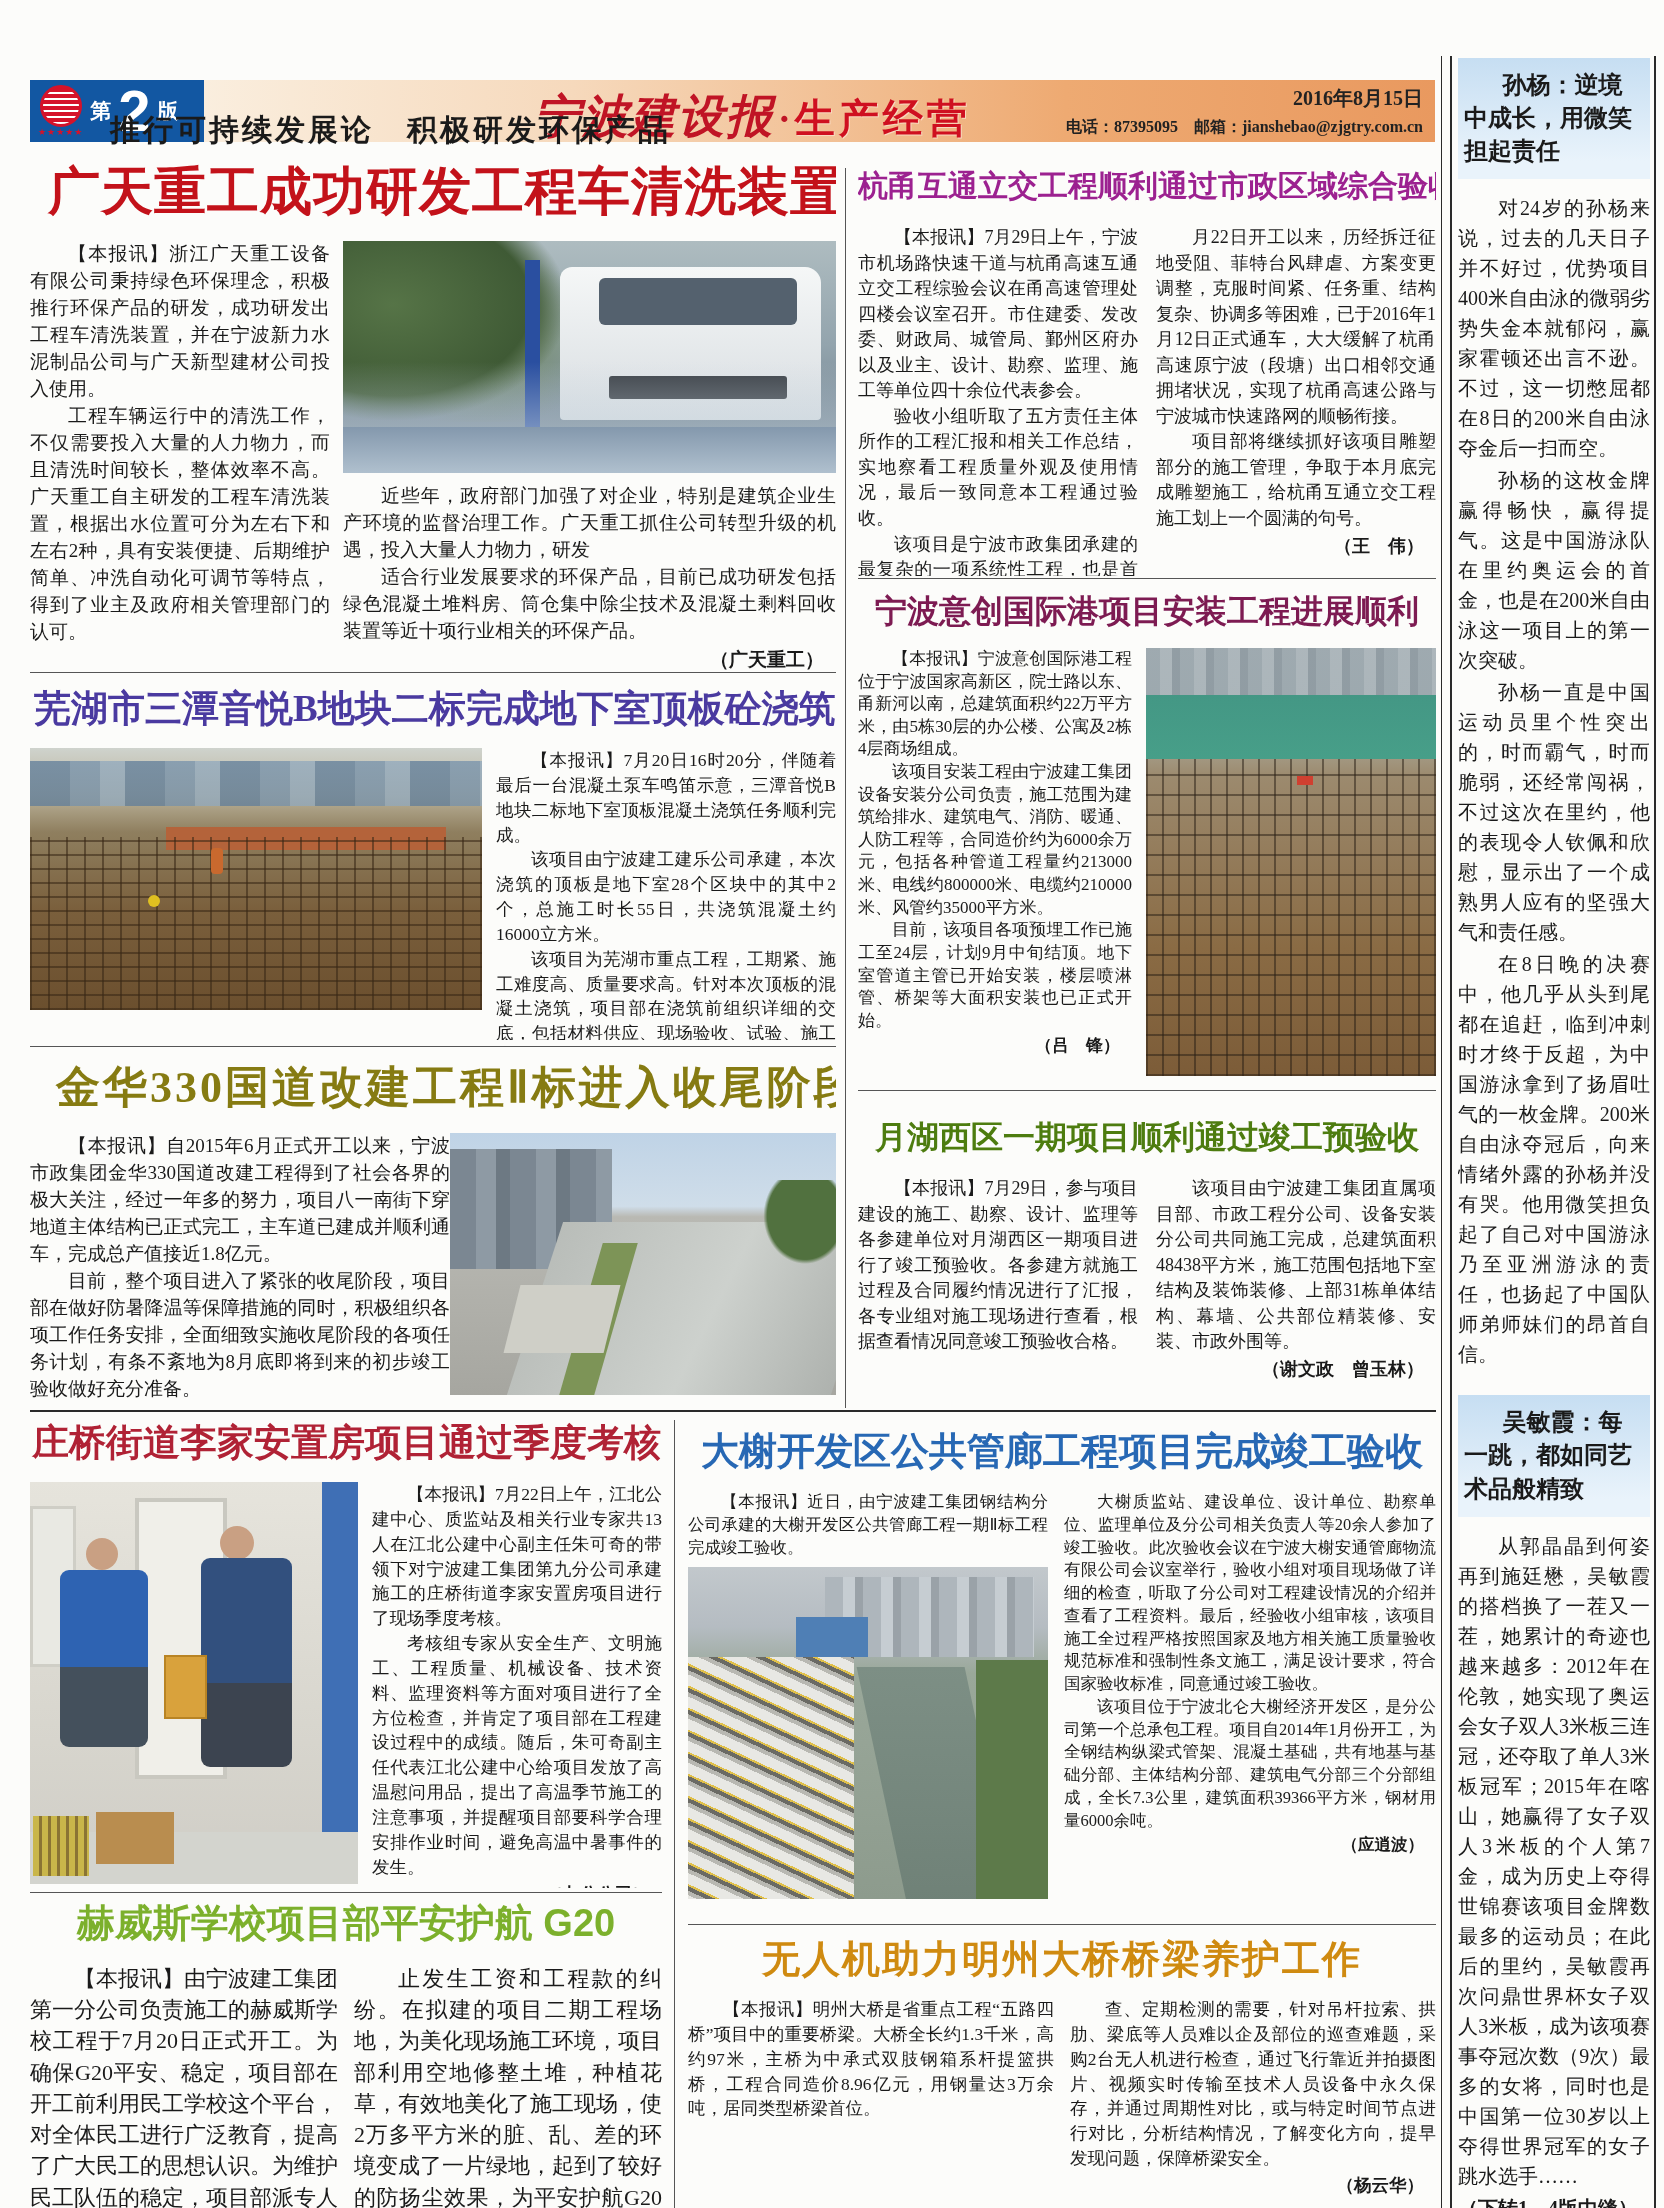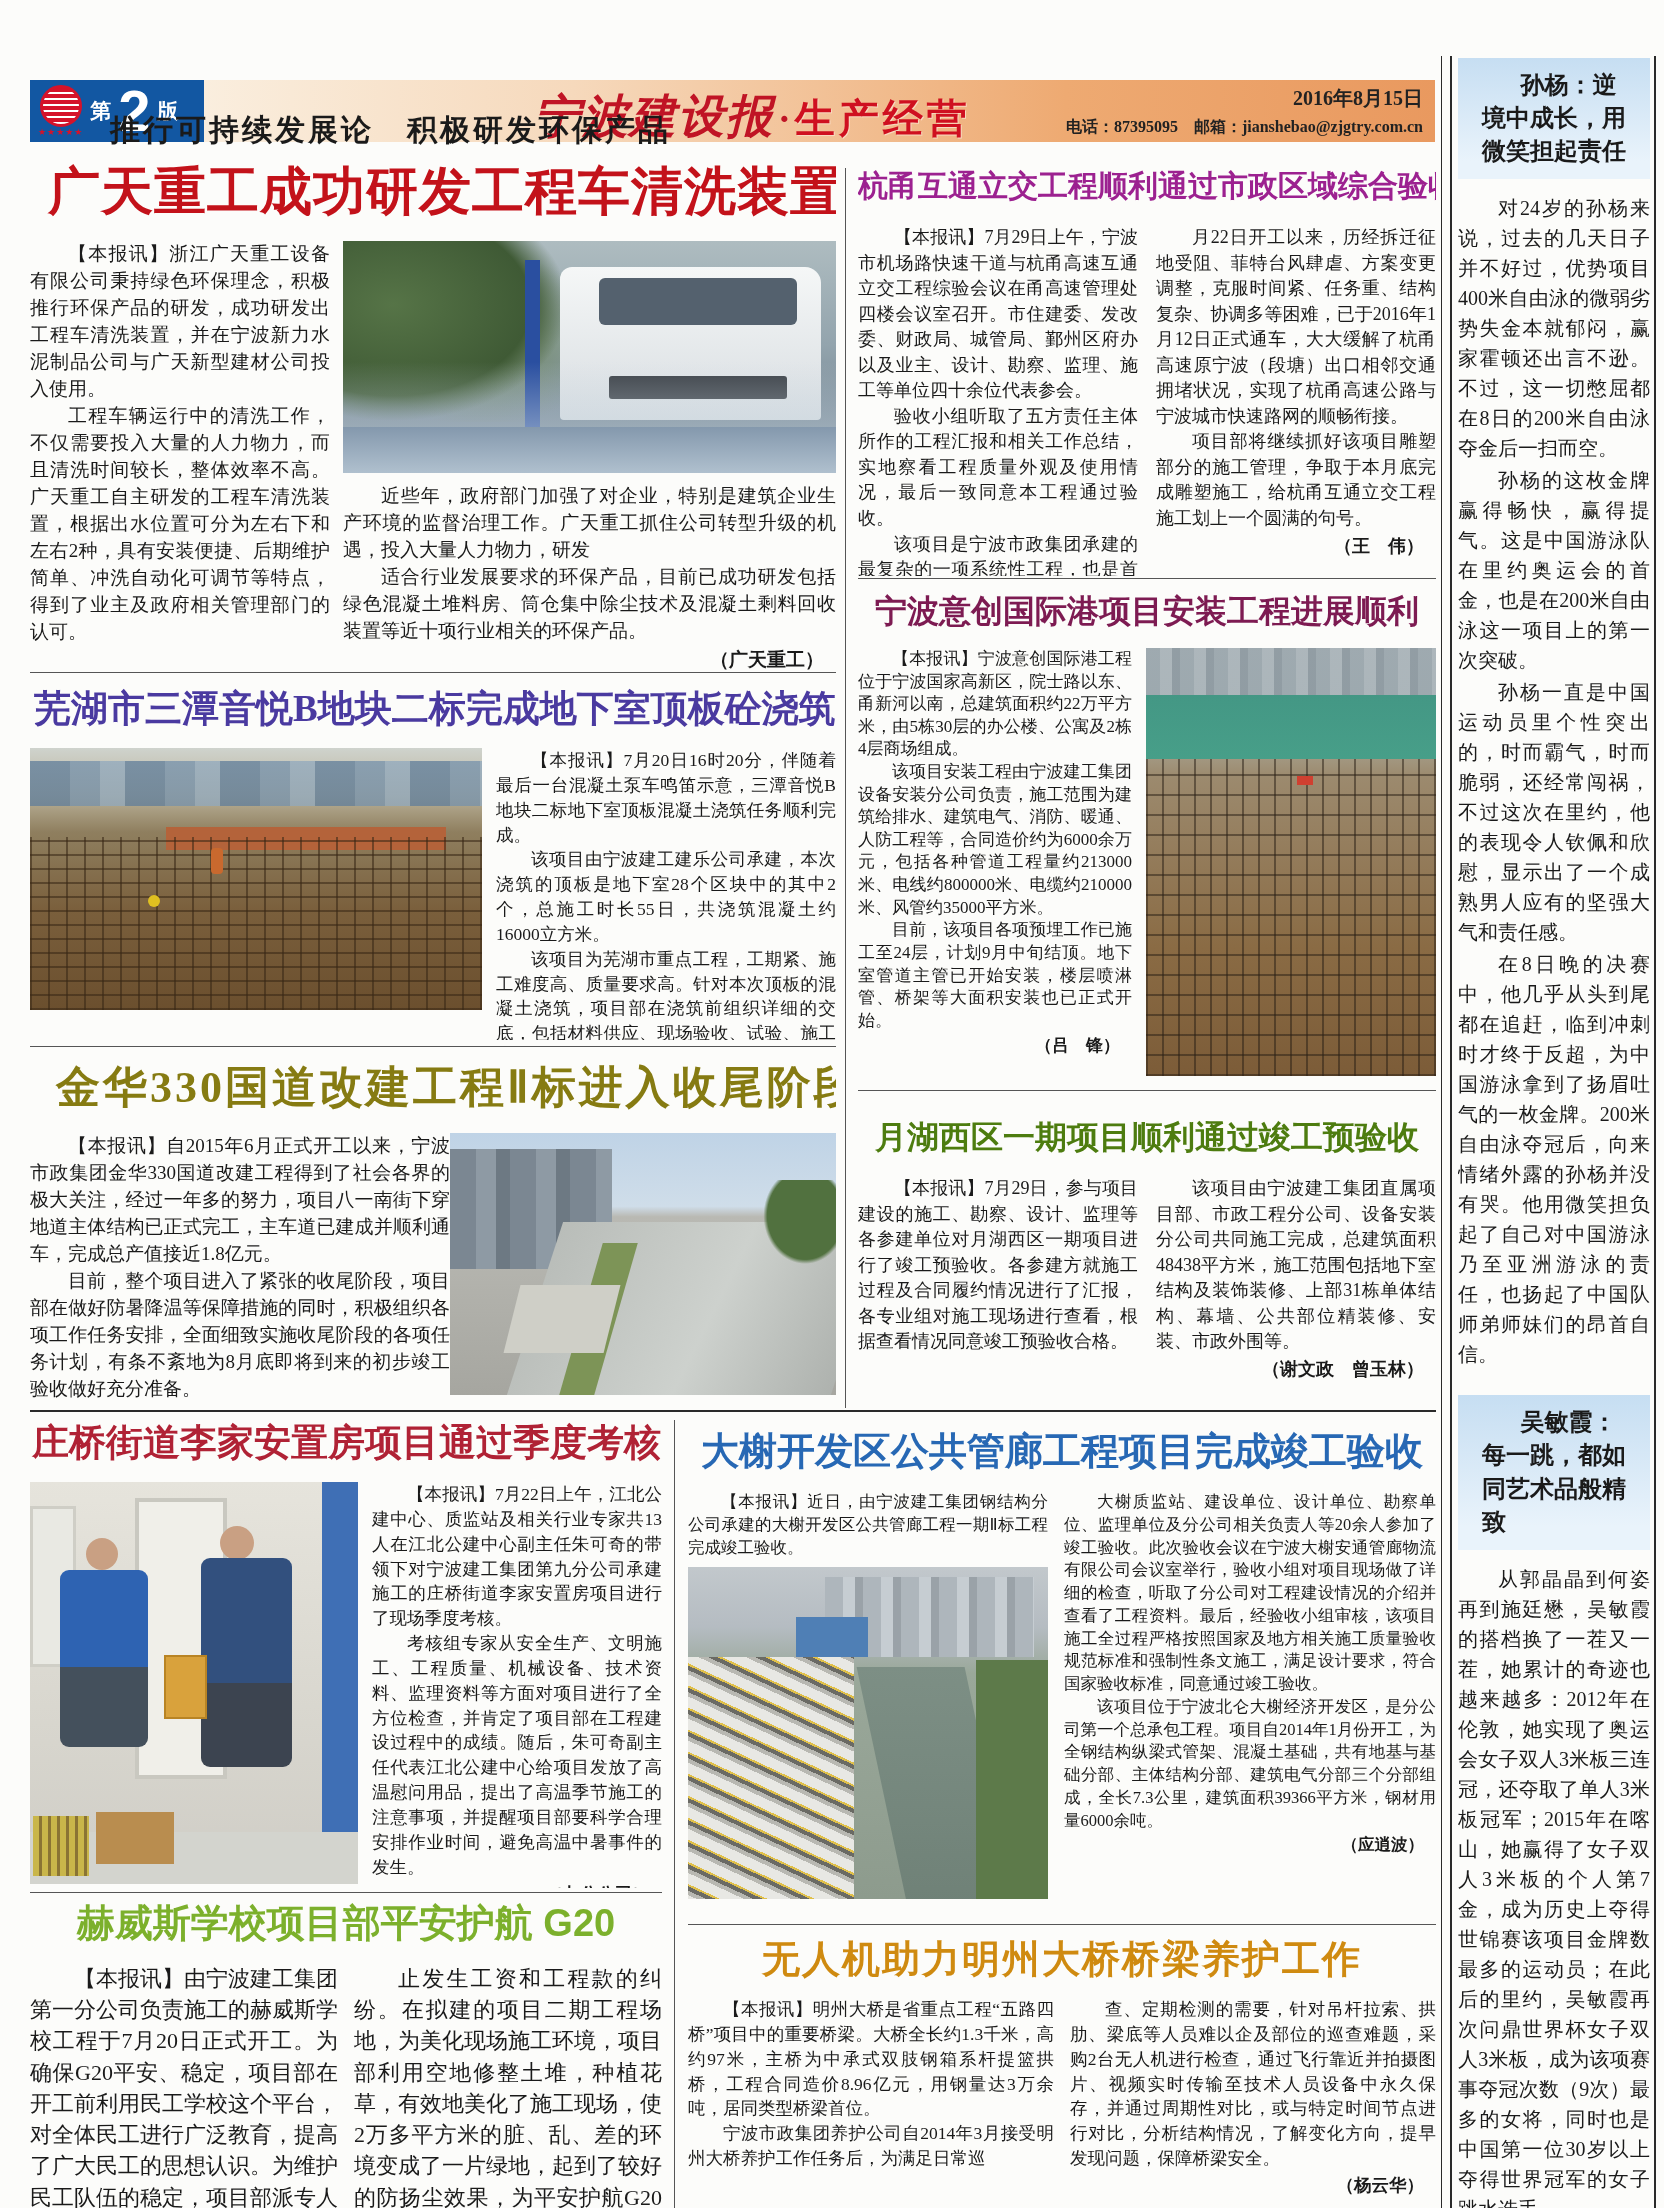--- a/index.html
+++ b/index.html
@@ -99,21 +99,21 @@
   #a9 .bt{line-height:1.38;}
   #p6{position:relative;width:100%;height:332px;margin-top:8px;background:linear-gradient(180deg,#c2c8cc 0%,#b5bcc2 18%,#9aa89a 32%,#8d9b8d 100%);}
 
   
   #a10{left:688px;top:1934px;width:748px;height:274px;}
   #a10 .t{font-size:38px;color:#cf8a10;text-align:center;letter-spacing:2px;}
   #a10 .cols{gap:16px;margin-top:12px;font-size:17.5px;}
 
   
   #sidebar{position:absolute;left:1458px;top:58px;width:192px;height:2150px;overflow:hidden;}
-  .sb-titlebox{background:linear-gradient(180deg,#c6def2 0%,#e9f3fb 85%);padding:10px 24px 12px;
+  .sb-titlebox{background:linear-gradient(180deg,#c6def2 0%,#e9f3fb 85%);padding:10px 6px 12px;
                font-weight:bold;font-size:24px;line-height:1.38;text-indent:1.6em;
                font-family:"Liberation Sans",sans-serif;}
   .sb-body{margin-top:14px;font-size:20px;}
   .sb-body .bt{line-height:1.5;margin-bottom:2px;}
   .sb-note{font-weight:bold;text-indent:0;}
   #sb2{margin-top:26px;}
 </style>
 </head>
 <body>
 
@@ -323,21 +323,20 @@
         <div class="byline">（应逍波）</div>
       </div>
     </div>
   </div>
 
   <div id="a10" class="art">
     <div class="t">无人机助力明州大桥桥梁养护工作</div>
     <div class="cols">
       <div class="col">
         <p class="bt">【本报讯】明州大桥是省重点工程“五路四桥”项目中的重要桥梁。大桥全长约1.3千米，高约97米，主桥为中承式双肢钢箱系杆提篮拱桥，工程合同造价8.96亿元，用钢量达3万余吨，居同类型桥梁首位。</p>
-        <p class="bt">宁波市政集团养护公司自2014年3月接受明州大桥养护工作任务后，为满足日常巡</p>
       </div>
       <div class="col">
         <p class="bt">查、定期检测的需要，针对吊杆拉索、拱肋、梁底等人员难以企及部位的巡查难题，采购2台无人机进行检查，通过飞行靠近并拍摄图片、视频实时传输至技术人员设备中永久保存，并通过周期性对比，或与特定时间节点进行对比，分析结构情况，了解变化方向，提早发现问题，保障桥梁安全。</p>
         <div class="byline">（杨云华）</div>
       </div>
     </div>
   </div>
 
   <div id="sidebar">
     <div id="sb1">

